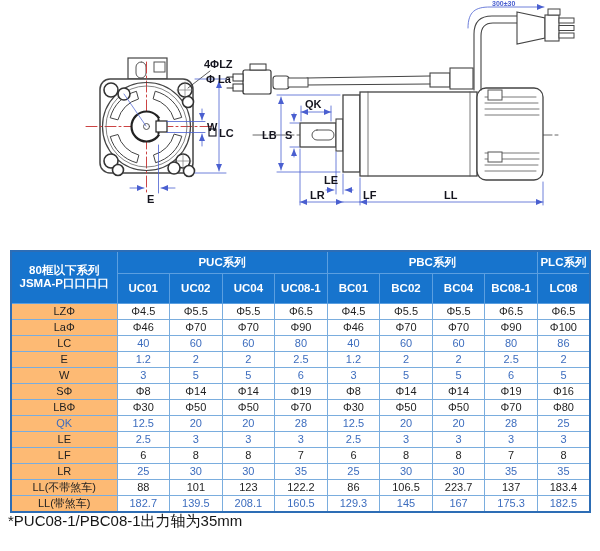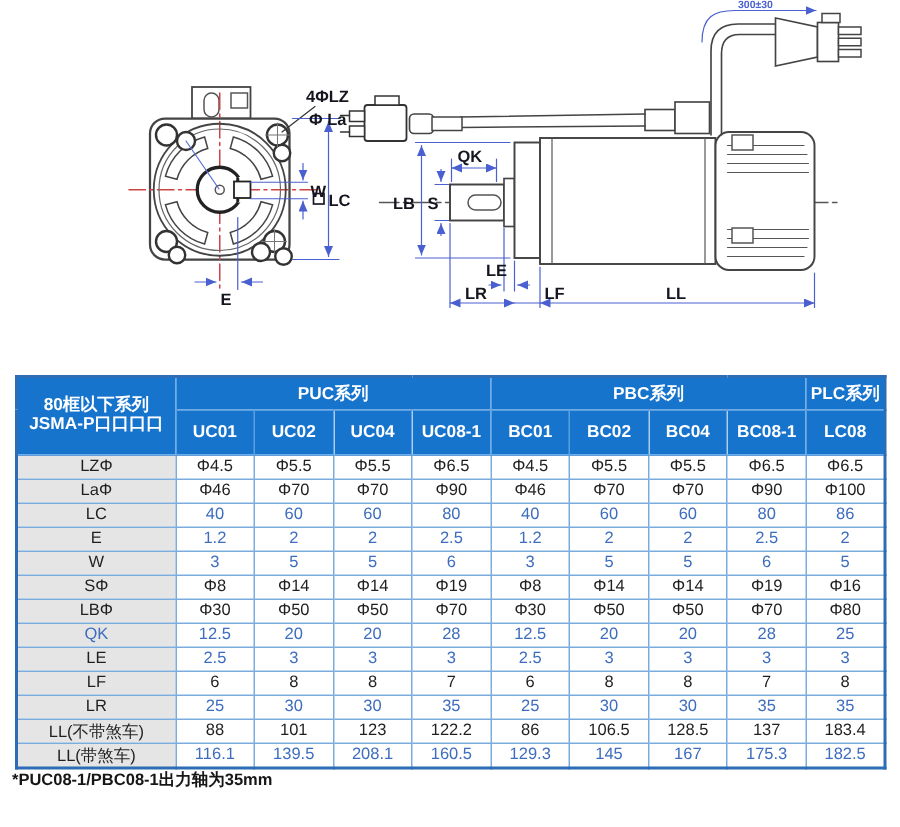--- a/index.html
+++ b/index.html
@@ -16,25 +16,25 @@
   table.spec { border-collapse:collapse; table-layout:fixed; width:581px; border:2px solid #2d6db5; }
   table.spec th, table.spec td {
     border:1px solid #7aadde; text-align:center; vertical-align:middle;
     font-size:11px; overflow:hidden; white-space:nowrap; padding:0 1px;
   }
   table.spec thead th { background:#1774cd; color:#ffffff; font-weight:bold; border:1px solid #5b9fe0; font-size:11.5px; }
   tr.series-row th { height:22px; }
   tr.model-row th { height:30px; }
   th.corner-th { font-size:11px; line-height:13px; }
   tbody tr { height:16px; }
-  td.row-label, th.row-label { color:#1f1f1f; font-weight:normal; background:#e5e5e5; }
+  td.row-label, th.row-label { color:#1f1f1f; font-weight:normal; background:#fdba74; }
   tr.c-dark td.val { color:#1f1f1f;margin-top:36px; }
   tr.c-blue td.val { color:#3d6dbe; }
   tr.c-blue th.row-label.ql { color:#3d6dbe; }
-  .footnotes { position:absolute; left:8px; top:513px; font-size:11px; color:#161616; line-height:15px;font-weight:bold; }
+  .footnotes { position:absolute; left:8px; top:513px; font-size:15px; color:#161616; line-height:15px; }
 </style>
 </head>
 <body>
 <div class="page">
 
 <svg id="diagram" width="600" height="246" viewBox="0 0 600 246">
   <defs>
     <marker id="arr" markerWidth="9" markerHeight="8" refX="7" refY="3" orient="auto-start-reverse" markerUnits="userSpaceOnUse">
       <path d="M0,0 L7,3 L0,6 Z" fill="#4a5fd0"></path>
     </marker>
@@ -369,27 +369,27 @@
             <td class="val">35</td>
           </tr>
           <tr class="c-dark">
             <th class="row-label">LL(不带煞车)</th>
             <td class="val">88</td>
             <td class="val">101</td>
             <td class="val">123</td>
             <td class="val">122.2</td>
             <td class="val">86</td>
             <td class="val">106.5</td>
-            <td class="val">128.5</td>
+            <td class="val">223.7</td>
             <td class="val">137</td>
             <td class="val">183.4</td>
           </tr>
           <tr class="c-blue">
             <th class="row-label">LL(带煞车)</th>
-            <td class="val">116.1</td>
+            <td class="val">182.7</td>
             <td class="val">139.5</td>
             <td class="val">208.1</td>
             <td class="val">160.5</td>
             <td class="val">129.3</td>
             <td class="val">145</td>
             <td class="val">167</td>
             <td class="val">175.3</td>
             <td class="val">182.5</td>
           </tr>
         </tbody>

